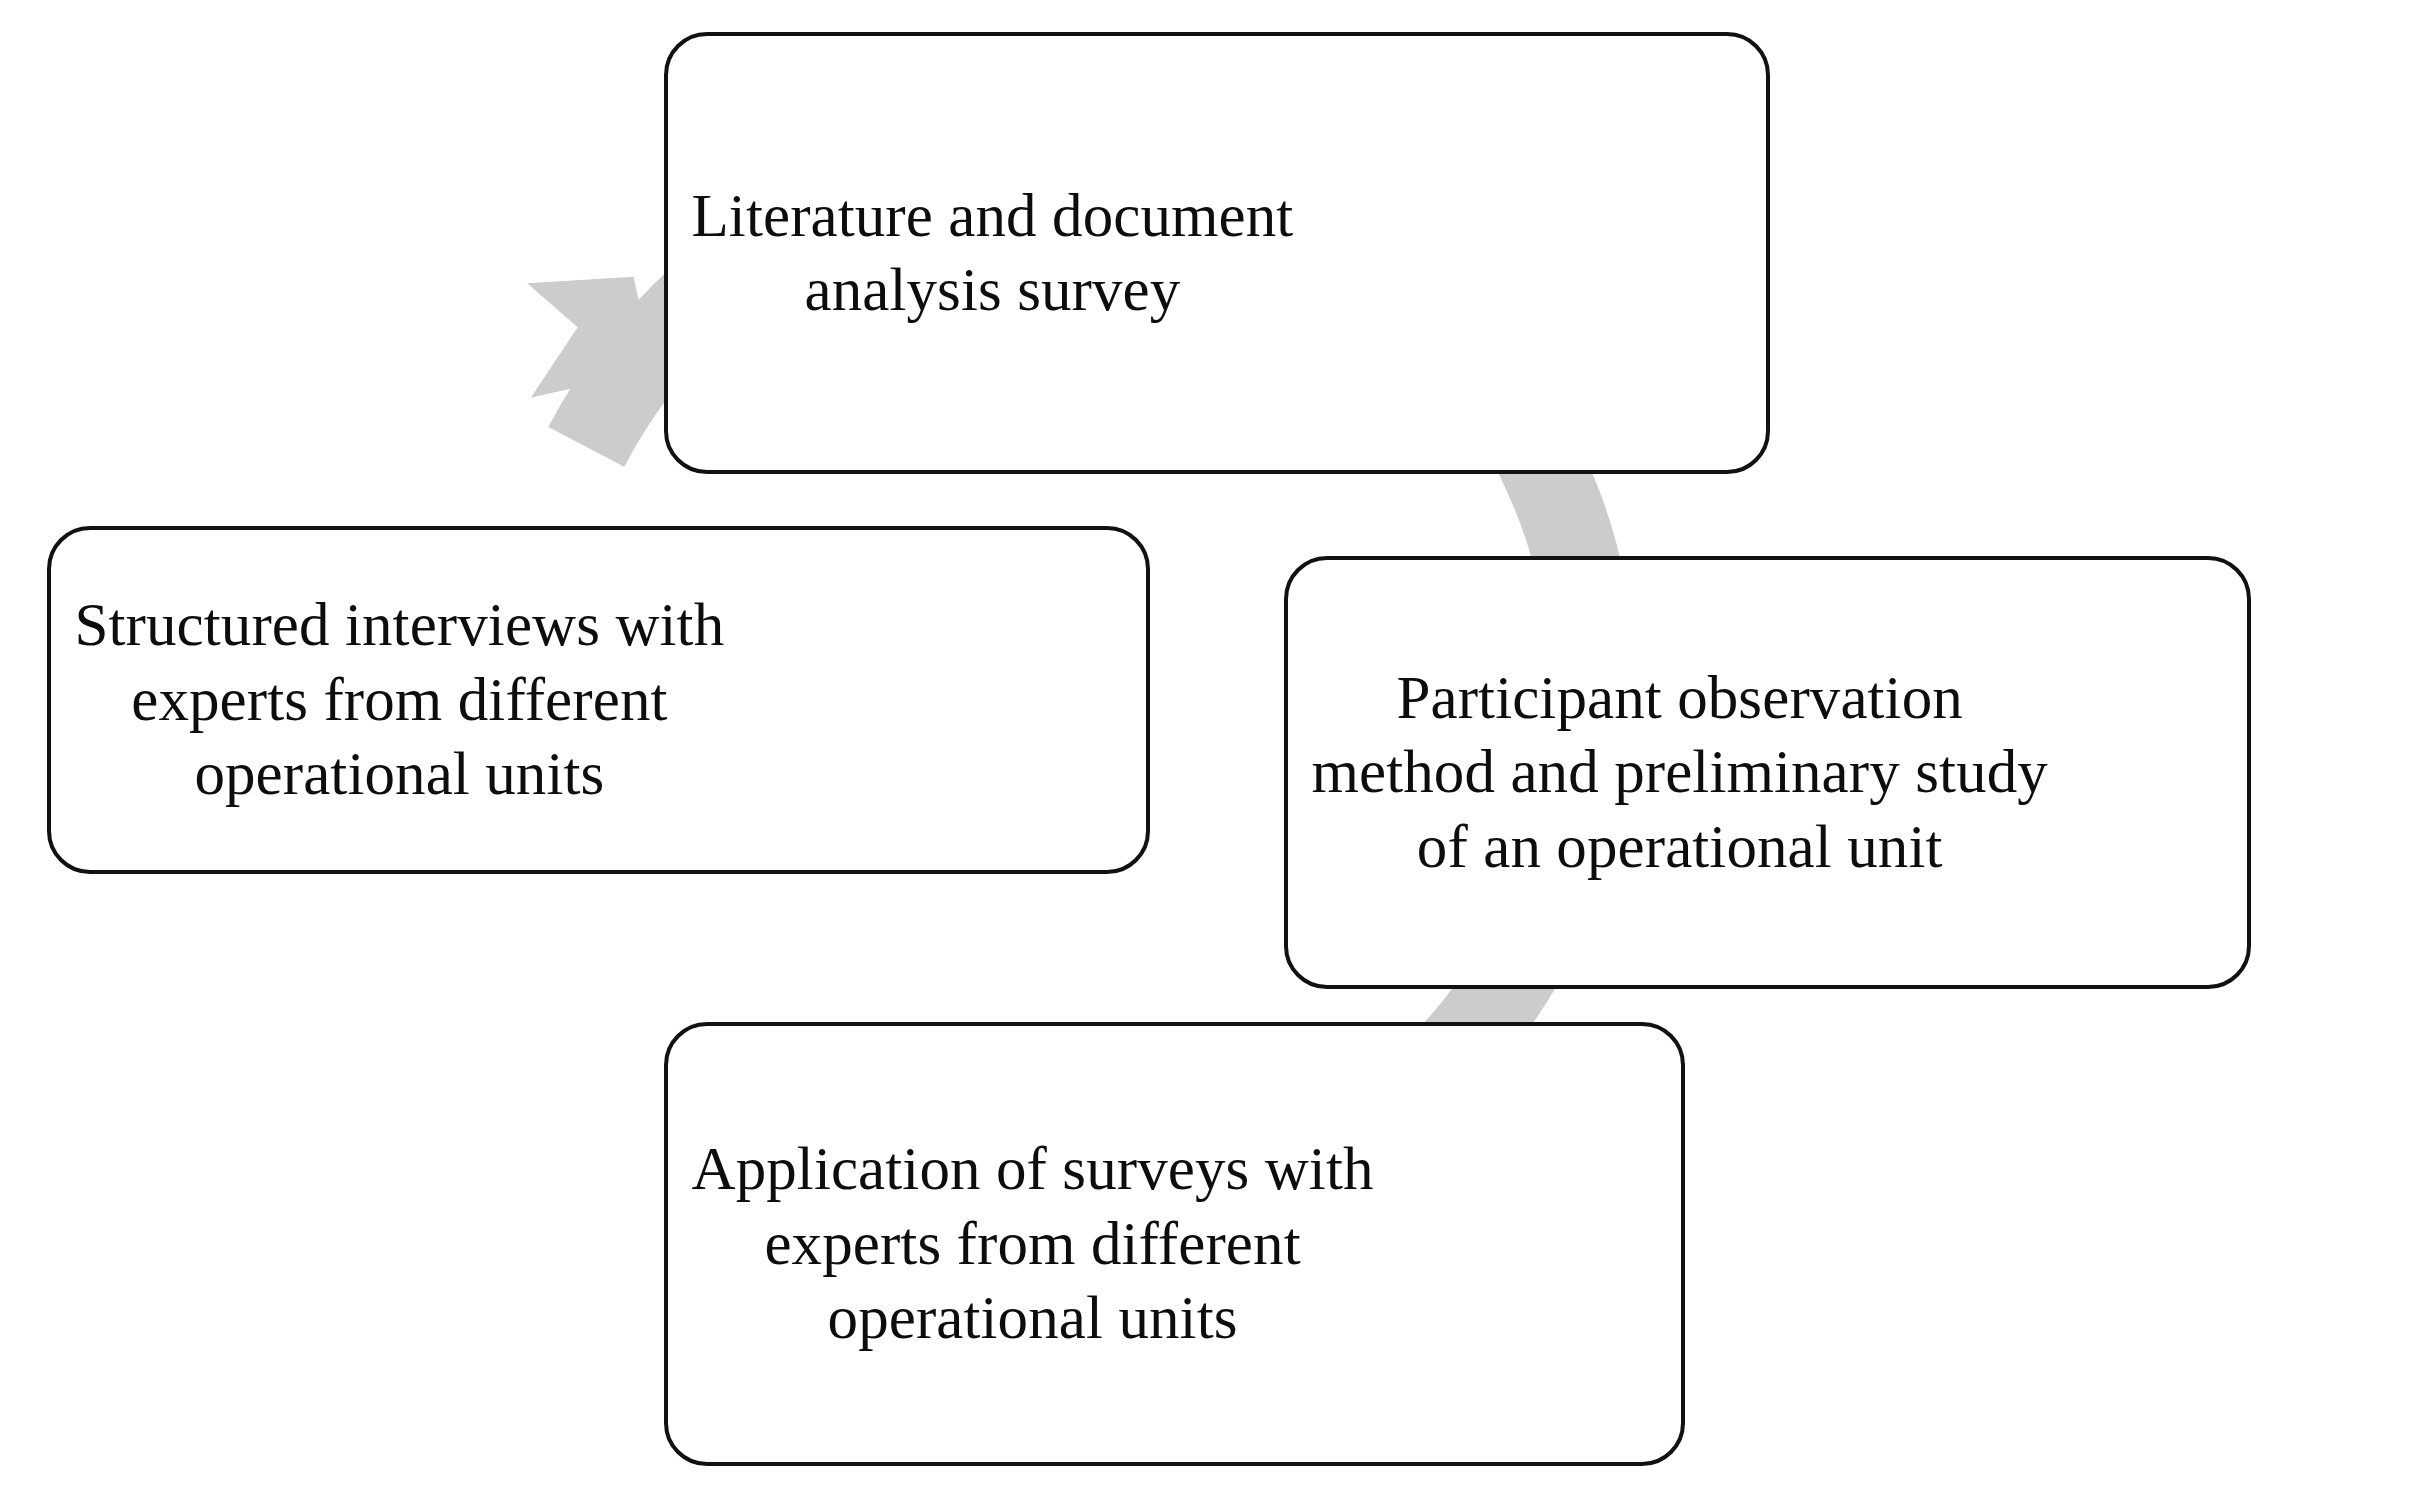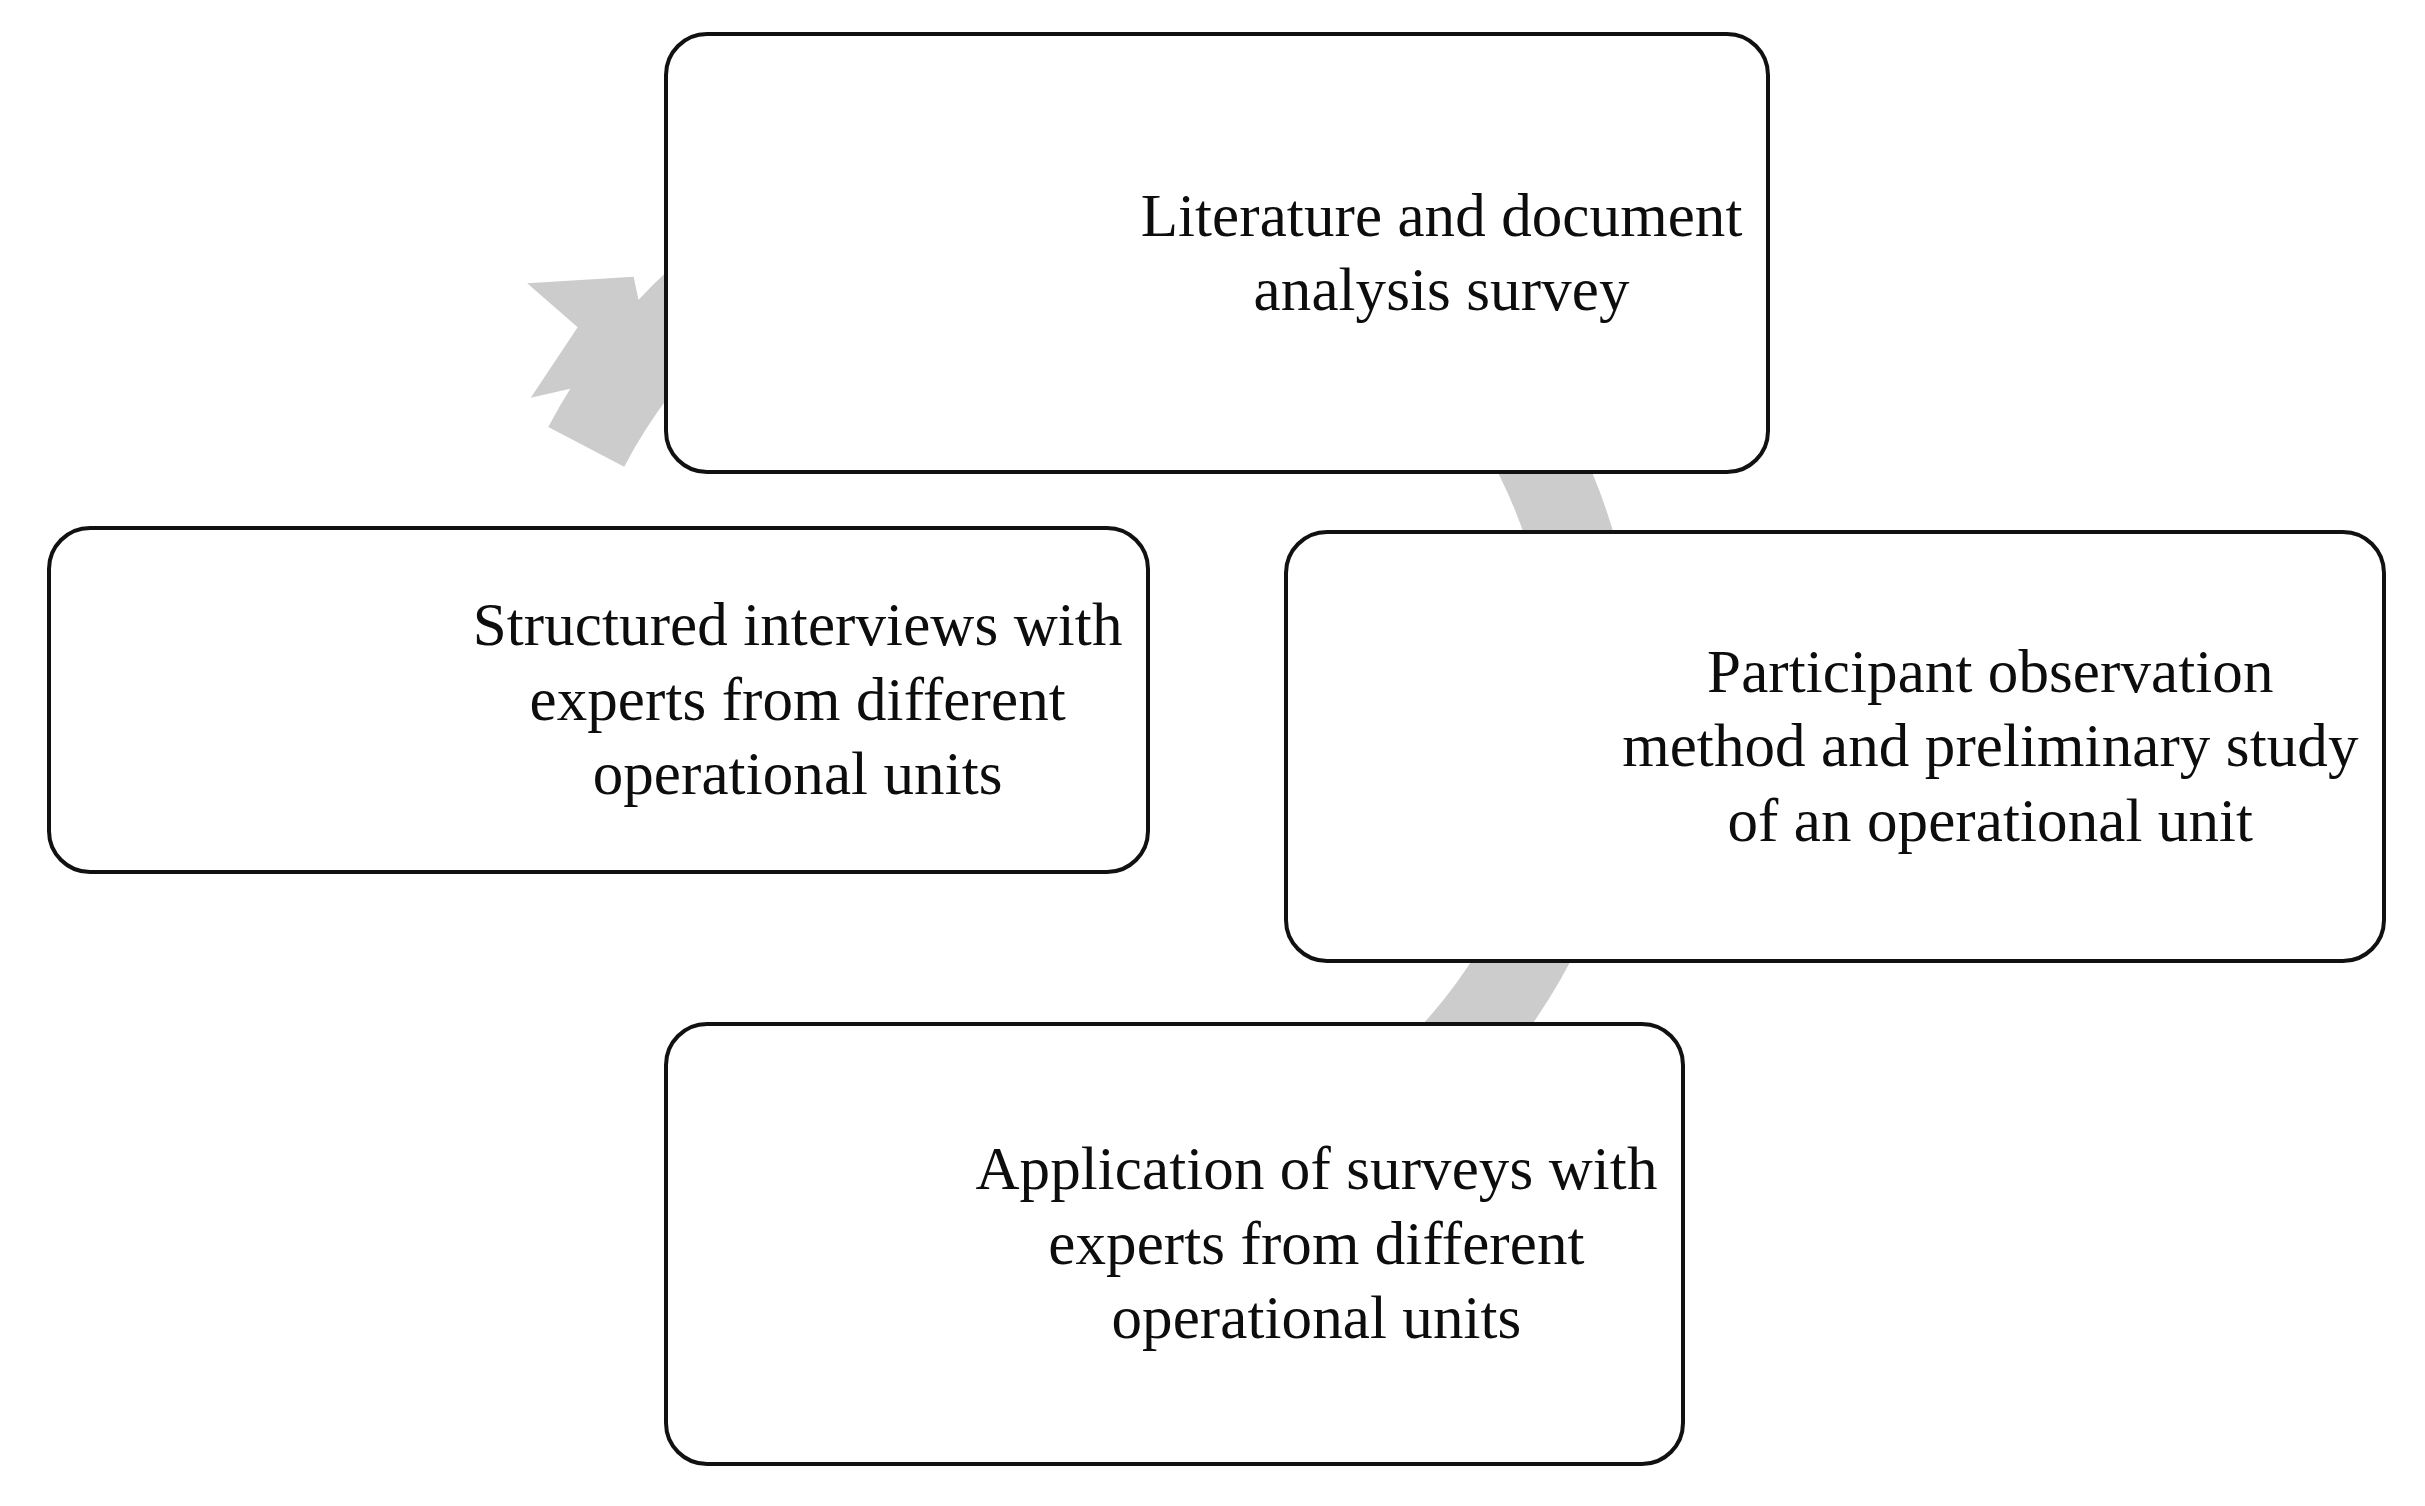--- a/index.html
+++ b/index.html
@@ -28,43 +28,43 @@
   }
   .node-box {
     position: absolute;
     z-index: 2;
     box-sizing: border-box;
     background: #ffffff;
     border: 4.5px solid #111111;
     border-radius: 43px;
     display: flex;
     align-items: center;
-    justify-content: flex-end;
+    justify-content: flex-start;
     text-align: center;
   }
   .node-label {
     font-family: "Liberation Serif", "DejaVu Serif", serif;
     color: #0d0d0d;
     font-size: 61px;
     line-height: 1.22;
     letter-spacing: 0.1px;
     padding: 0 23.5px;
     white-space: pre-line;
   }
   
   #node-top {
     left: 664px;
     top: 32px;
     width: 1106px;
     height: 442px;
   }
   #node-right {
     left: 1284px;
-    top: 530px;
-    width: 1102px;
+    top: 556px;
+    width: 967px;
     height: 433px;
   }
   #node-left {
     left: 47px;
     top: 526px;
     width: 1103px;
     height: 348px;
   }
   #node-bottom {
     left: 664px;

